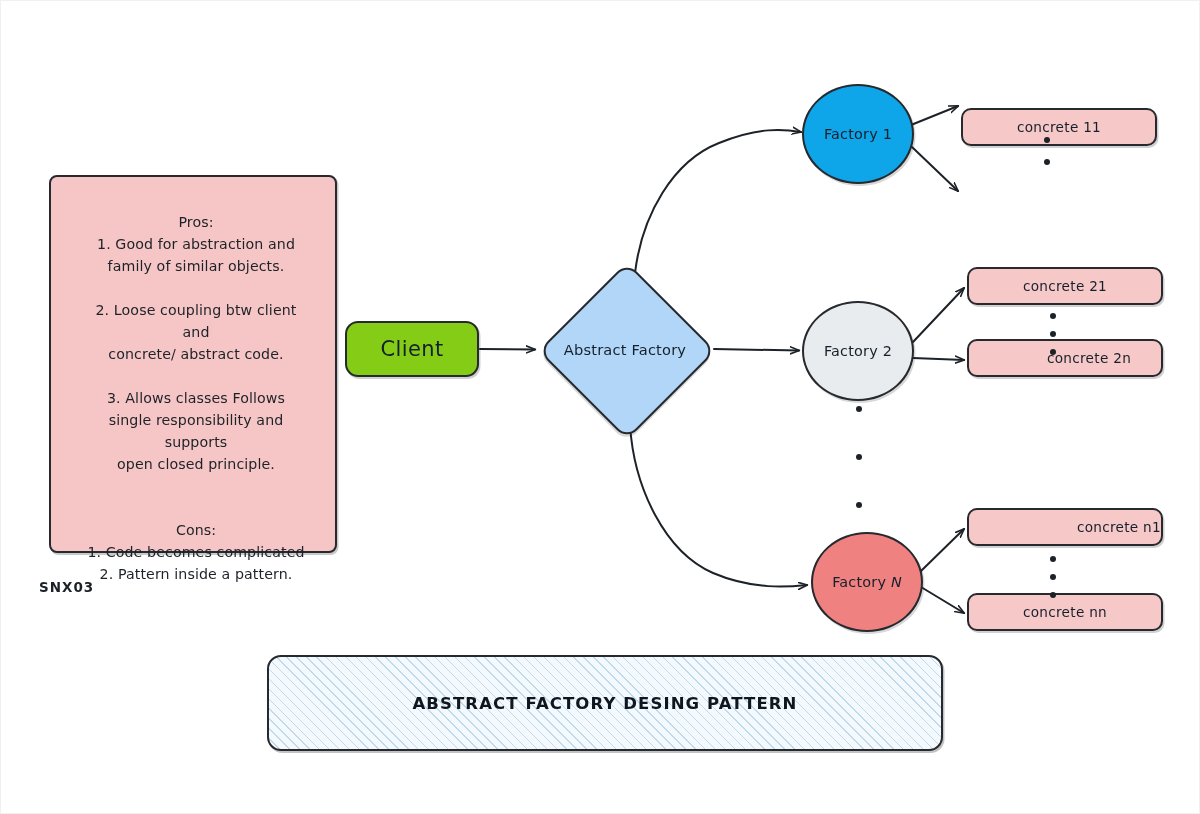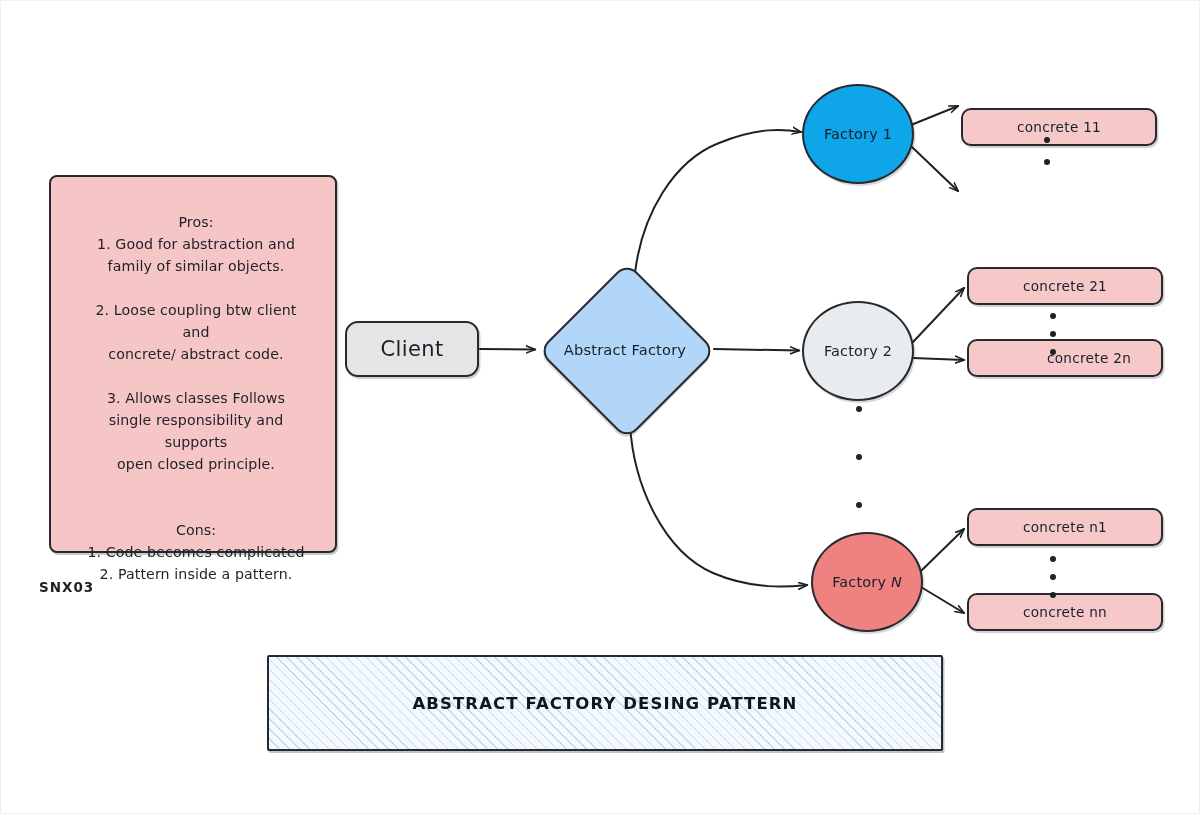--- a/index.html
+++ b/index.html
@@ -59,21 +59,21 @@
     white-space: pre-wrap;
     letter-spacing: .1px;
   }
 
   
   #client-node {
     left: 344px;
     top: 320px;
     width: 134px;
     height: 56px;
-    background: #e5e5e5;
+    background: #84cc16;
     border: 2.2px solid #26292e;
     border-radius: 13px;
     font-size: 21px;
     letter-spacing: .4px;
     box-shadow: 1.5px 2px 0 rgba(40,40,40,.22);
   }
 
   
   #abstract-factory-node {
     left: 538px;
@@ -123,21 +123,21 @@
     border: 2.2px solid #26292e;
     border-radius: 10px;
     font-size: 13.6px;
     letter-spacing: .3px;
     box-shadow: 1.5px 2px 0 rgba(40,40,40,.22);
   }
   #concrete-11-box { left: 960px; top: 99px; margin-top: 8px;  }
   #concrete-1n-box { left: 960px; top: 177px; }
   #concrete-21-box { left: 966px; top: 266px; }
   #concrete-2n-box { left: 966px; top: 338px; padding-left: 48px; }
-  #concrete-n1-box { left: 966px; top: 507px; }
+  #concrete-n1-box { left: 966px; top: 507px; justify-content: flex-end; }
   #concrete-nn-box { left: 966px; top: 592px; }
 
   
   .dots {
     position: absolute;
     display: flex;
     flex-direction: column;
     align-items: center;
   }
   .dots span {
@@ -156,21 +156,21 @@
   #dots-factories  { left: 855px;  top: 405px; }
   #dots-factories span { margin-bottom: 42px; }
 
   
   #title-banner {
     left: 266px;
     top: 654px;
     width: 676px;
     height: 96px;
     border: 2.2px solid #26292e;
-    border-radius: 2px;
+    border-radius: 14px;
     background-color: #f4f9fd;
     background-image: repeating-linear-gradient(
         45deg,
         rgba(120, 175, 215, .42) 0px,
         rgba(120, 175, 215, .42) 1px,
         rgba(0, 0, 0, 0) 1px,
         rgba(0, 0, 0, 0) 7px);
     box-shadow: 1.5px 2px 0 rgba(40,40,40,.28);
   }
   #title-banner-label {

